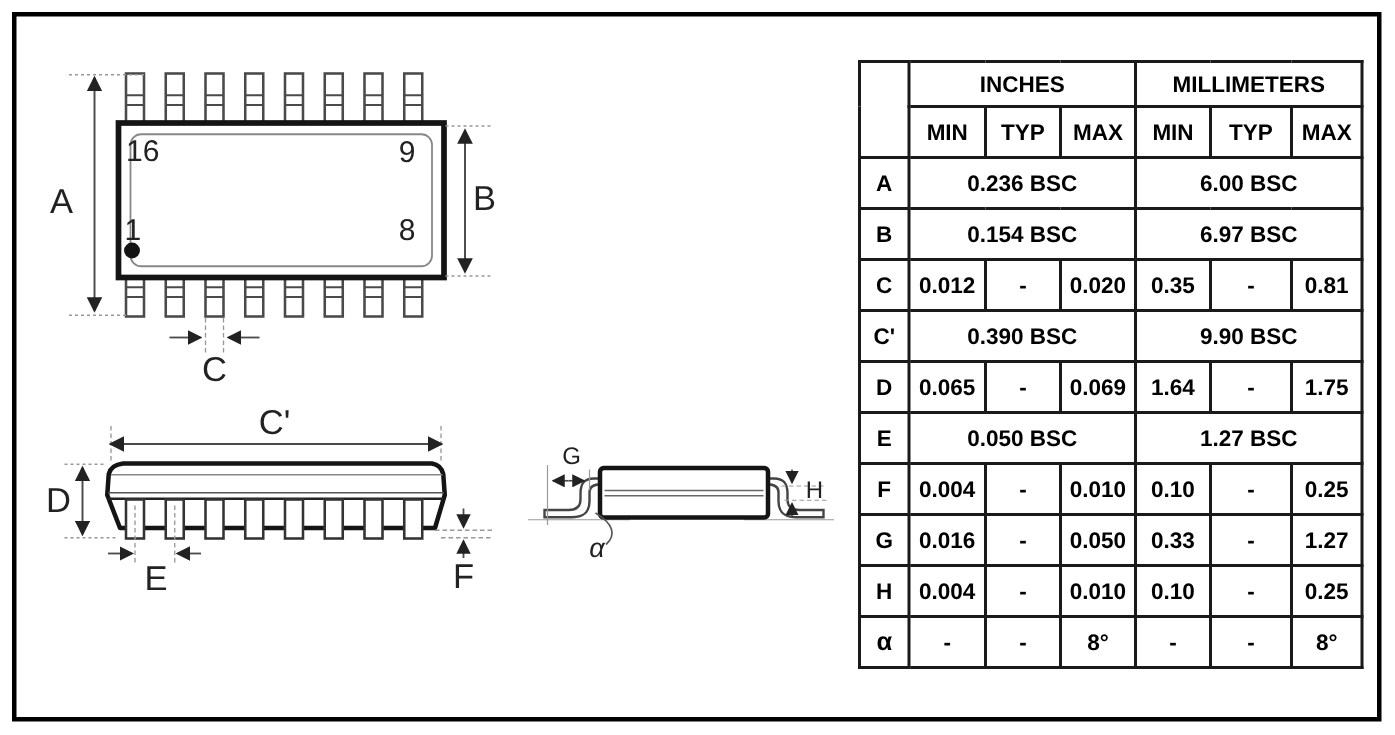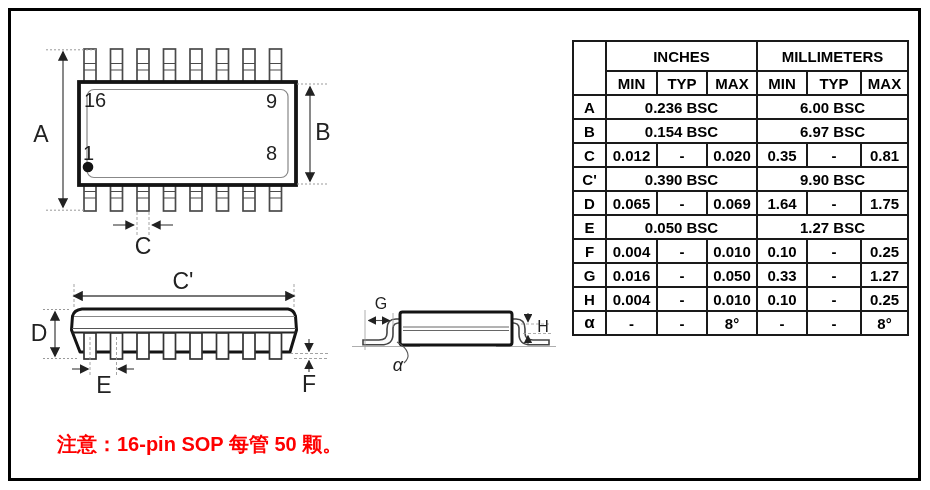--- a/index.html
+++ b/index.html
@@ -10,21 +10,21 @@
   svg text{font-family:"Liberation Sans",sans-serif;fill:#222;}
   .dimL{font-size:23px;}
   .dimS{font-size:16px;}
   .pinN{font-size:20px;}
   .alpha{font-size:18px;font-style:italic;}
 
   #dimtable{position:absolute;left:572px;top:40px;border-collapse:collapse;table-layout:fixed;
             font-weight:bold;font-size:15px;color:#000000;}
   #dimtable td{border:2px solid #1a1a1a;text-align:center;vertical-align:middle;padding:0;
                background:#fff;}
-  #dimtable tr{height:24px;}
+  #dimtable tr{height:34px;}
   #dimtable tr.h1{height:30px;}
   .symcell{font-size:15px;}
   .alphacell{font-size:17px;}
 
   #note{position:absolute;left:57px;top:431px;font-weight:bold;font-size:20px;color:#fe0000;
         white-space:nowrap;}
 </style>
 </head>
 <body>
 
@@ -268,16 +268,13 @@
         <td>-</td>
         <td>-</td>
         <td>8°</td>
         <td>-</td>
         <td>-</td>
         <td>8°</td>
       </tr>
     </tbody>
   </table>
 
-  <div id="note">
-    <span>注意：16-pin SOP 每管 50 颗。</span>
-  </div>
 </div>
 
 </body></html>

